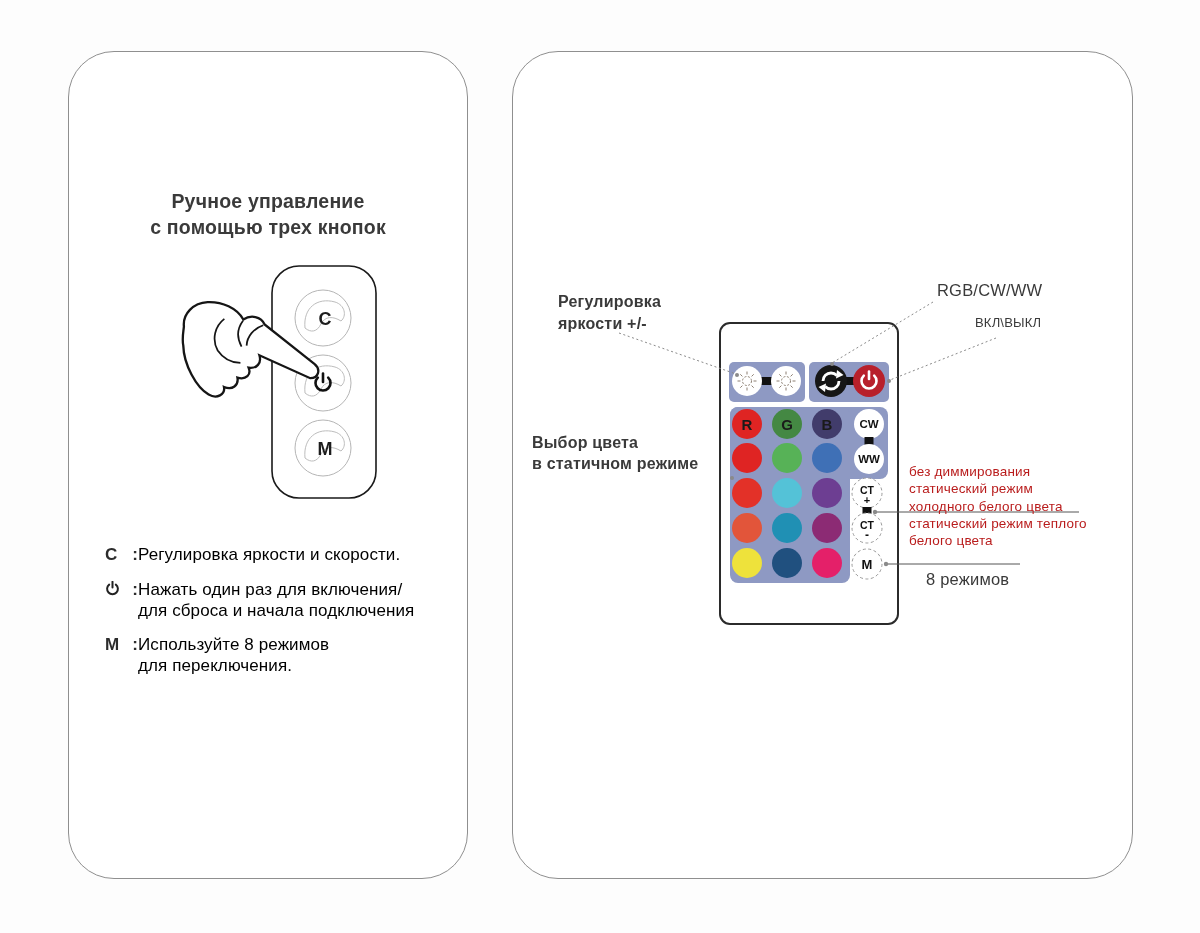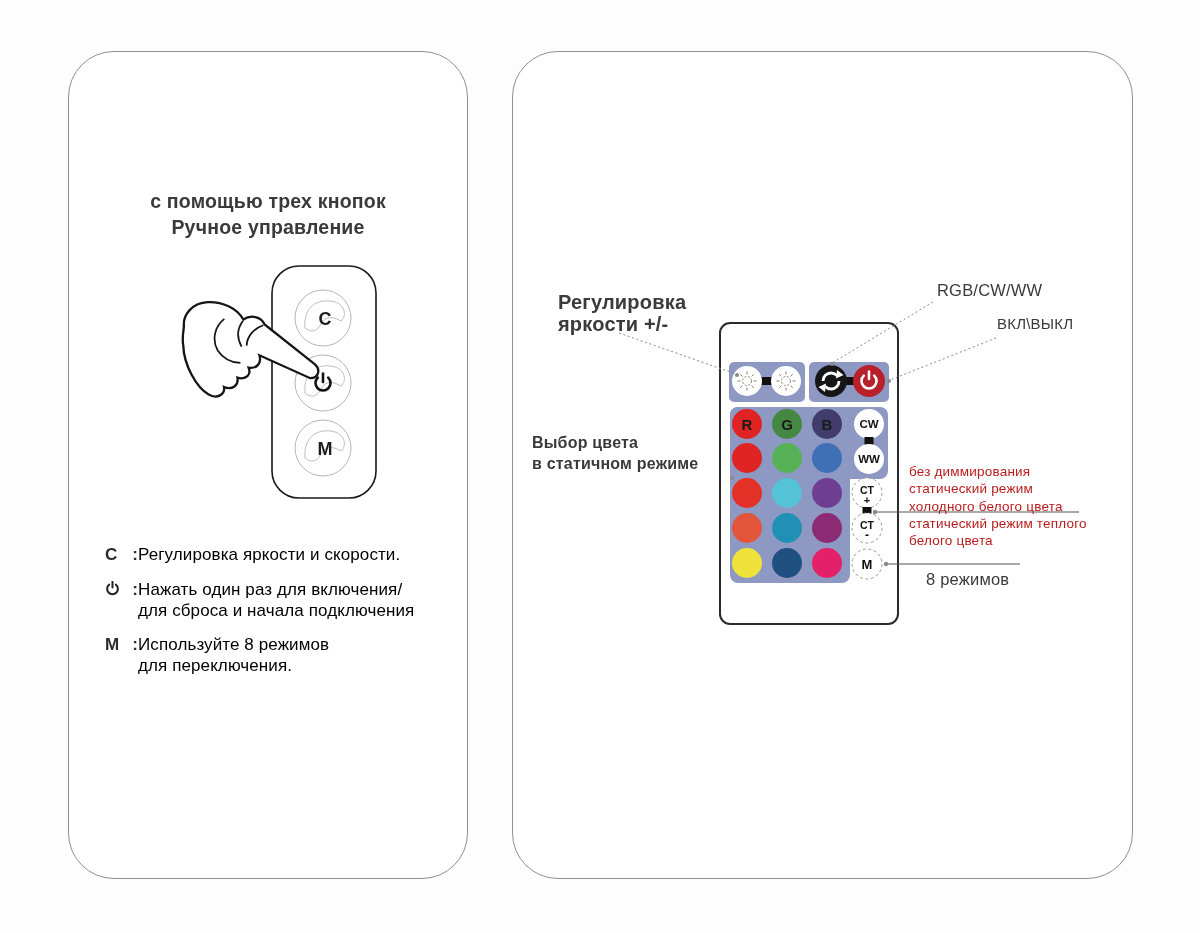--- a/index.html
+++ b/index.html
@@ -28,37 +28,37 @@
   .instr-row{display:flex;margin-bottom:13px;}
   .instr-key{
     width:33px;flex:0 0 33px;display:flex;justify-content:space-between;
     font-weight:700;font-size:17px;color:#2c2c2c;line-height:22px;
   }
   .instr-text{font-size:17px;font-weight:500;color:#000000;line-height:21px;letter-spacing:.1px;}
   .pwr-ico{margin-top:2px;}
 
   
   .rlabel{position:absolute;z-index:2;color:#3a3a3a;font-weight:600;letter-spacing:.2px;}
-  #lbl-brightness{left:45px;top:239px;font-size:20px;line-height:22px;}
+  #lbl-brightness{left:45px;top:239px;font-size:16px;line-height:22px;}
   #lbl-colorselect{left:19px;top:380px;font-size:16px;line-height:21px;}
   #lbl-rgb{left:424px;top:229px;font-size:16.5px;font-weight:500;}
-  #lbl-onoff{left:484px;top:263px;font-size:15px;font-weight:500;}
+  #lbl-onoff{left:462px;top:263px;font-size:13px;font-weight:500;}
   #lbl-ctblock{left:396px;top:411px;font-size:13.5px;line-height:17.3px;font-weight:500;color:#b91c1c;}
   #lbl-modes{left:413px;top:518px;font-size:16.5px;font-weight:500;text-align:right;}
   #right-figure{position:absolute;left:0;top:0;z-index:1;}
 
   svg text{font-family:"Liberation Sans","DejaVu Sans",sans-serif;}
 </style>
 </head>
 <body>
 
 <div class="card" id="card-left">
   <div class="page-title">
+    <div>Ручное управление</div>
     <div>с помощью трех кнопок</div>
-    <div>Ручное управление</div>
   </div>
 
   <svg id="left-figure" width="400" height="260" viewBox="0 0 400 260">
 
     <rect x="203" y="14" width="104" height="232" rx="27" fill="#fff" stroke="#1a1a1a" stroke-width="1.6"></rect>
 
     <g transform="translate(254,66)">
       <circle r="28" fill="none" stroke="#b5b5b5" stroke-width="1"></circle>
       <path d="M -18 10 C -20 -10 -6 -21 12 -16 C 22 -13 24 -2 18 3 C 10 -2 2 -2 -2 6 C -6 14 -12 15 -18 10 Z" fill="none" stroke="#bdbdbd" stroke-width="1"></path>
       <text x="2" y="1" text-anchor="middle" dominant-baseline="central" font-size="18" font-weight="700" fill="#1c1c1c">C</text>

